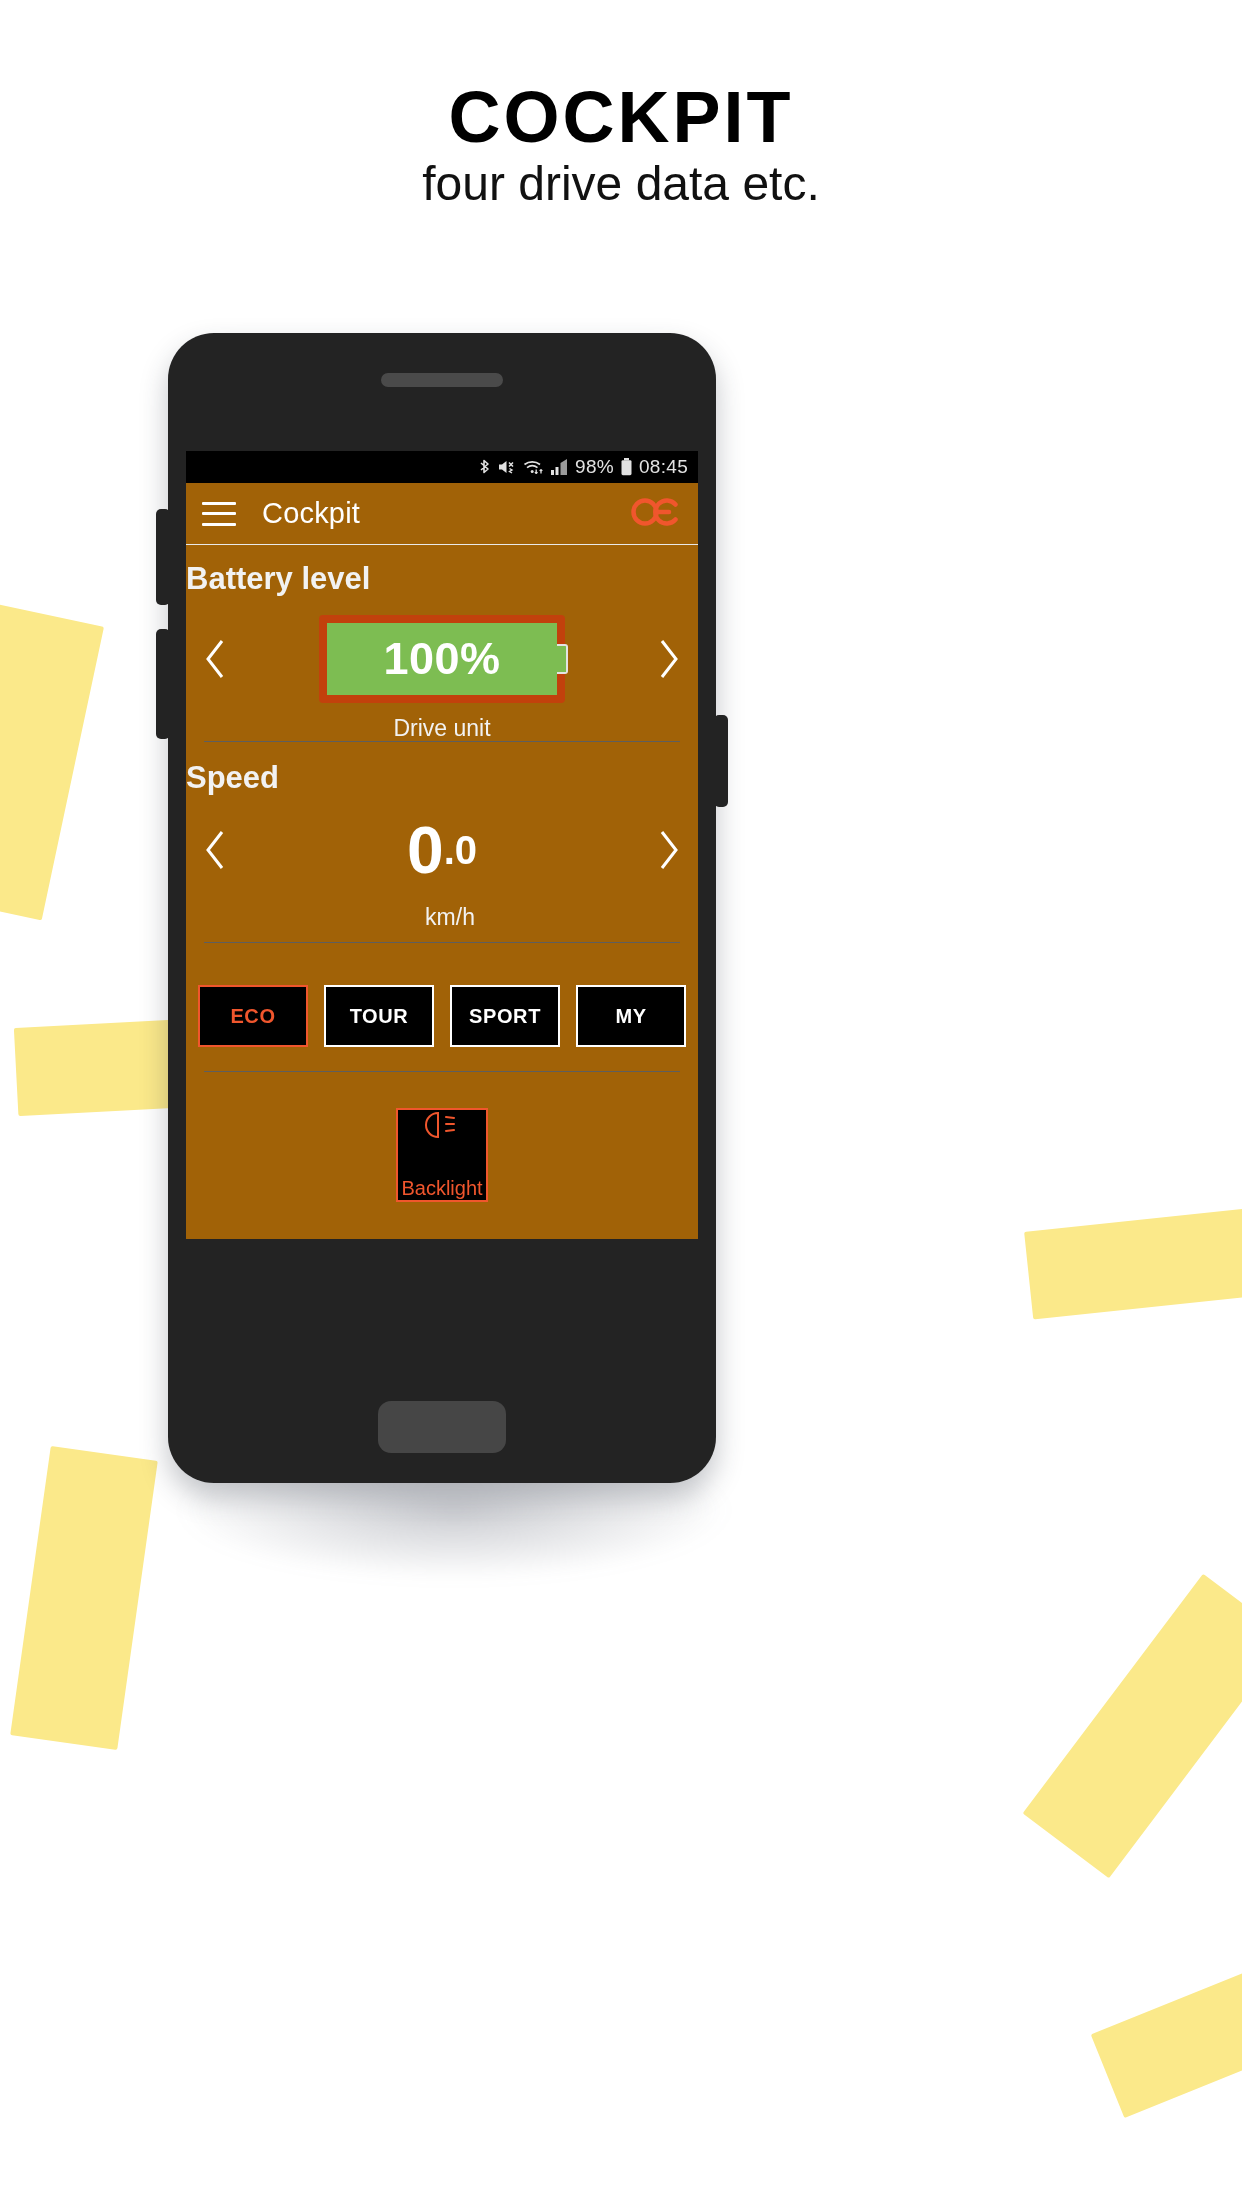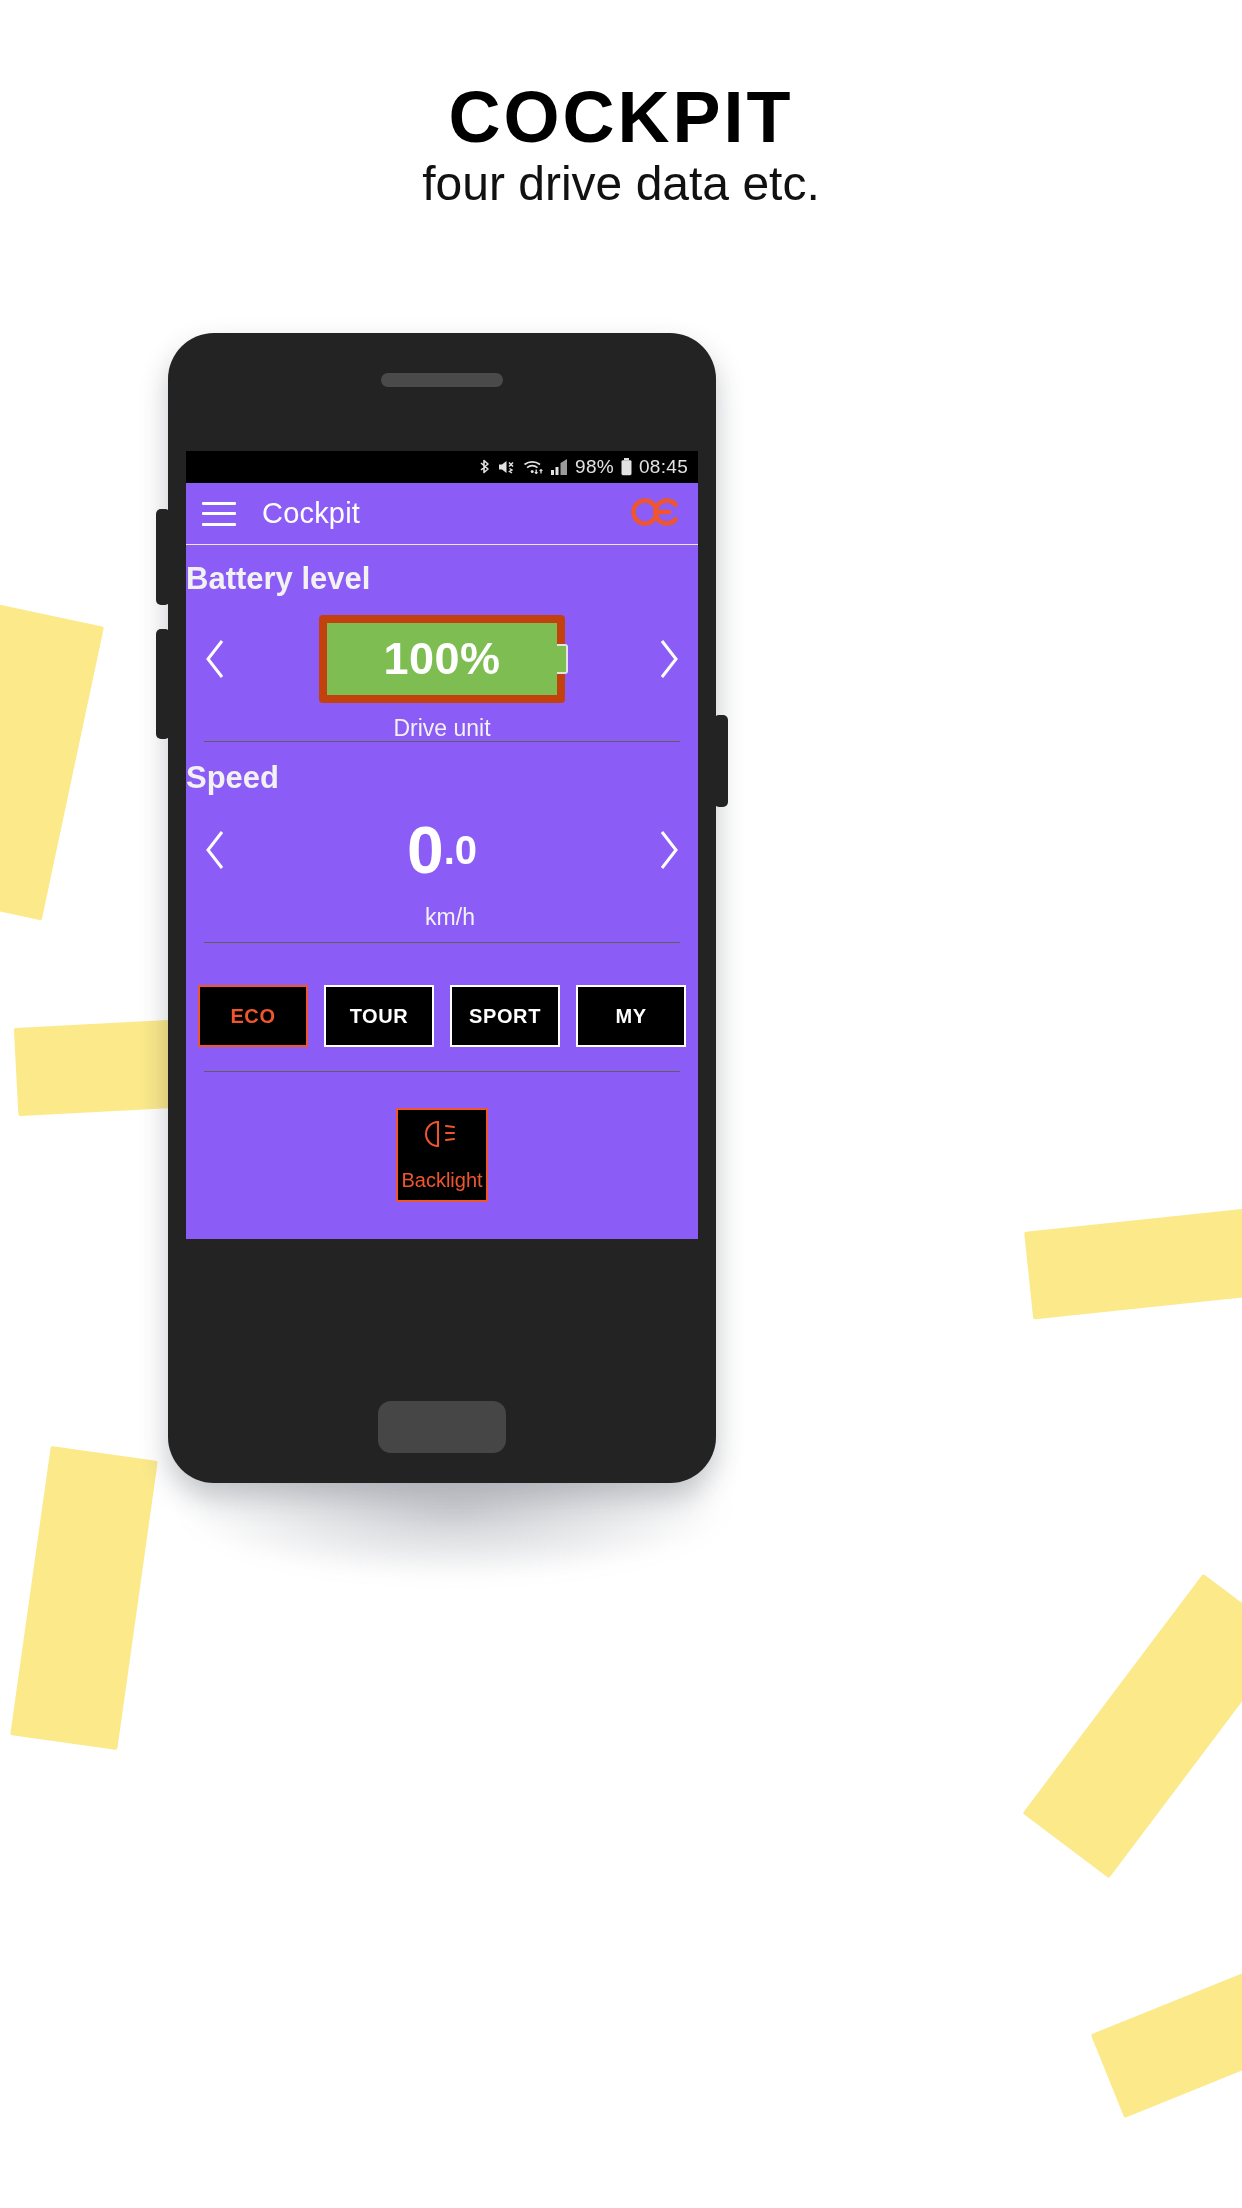--- a/index.html
+++ b/index.html
@@ -51,21 +51,21 @@
     width:128px;height:52px;border-radius:13px;background:#464646;
   }
   .side-btn{position:absolute;background:#232323;border-radius:5px;}
   .sb-l1{left:-12px;top:176px;width:14px;height:96px;}
   .sb-l2{left:-12px;top:296px;width:14px;height:110px;}
   .sb-r1{right:-12px;top:382px;width:14px;height:92px;}
 
   
   .screen{
     position:absolute;left:18px;top:118px;width:512px;height:788px;
-    background:#8b5cf6;overflow:hidden;
+    background:#a16207;overflow:hidden;
     font-family:"Liberation Sans", sans-serif;color:#fff;
   }
   
   .statusbar{
     height:32px;display:flex;align-items:center;justify-content:flex-end;
     padding-right:10px;gap:6px;font-size:19px;color:#dcdcdc;
     background:#000;
   }
   .sb-ico{display:inline-flex;align-items:center;height:20px;}
   .sb-ico svg{display:block;}
@@ -123,21 +123,21 @@
     flex:1;height:58px;border:2px solid #ffffff;background:#000;
     display:flex;align-items:center;justify-content:center;
     font-size:20px;font-weight:700;color:#fff;letter-spacing:.6px;cursor:pointer;
   }
   .mode.active{border-color:#f0562d;color:#f0562d;}
 
   
   .sec-light{padding-top:18px;}
   .light-btn{
     width:88px;height:90px;margin:18px auto 0 auto;border:2px solid #f0562d;
-    display:flex;flex-direction:column;align-items:center;justify-content:center;gap:16px;
+    display:flex;flex-direction:column;align-items:center;justify-content:space-between;gap:16px;
     cursor:pointer;background:#000;
   }
   .light-lbl{font-size:20px;color:#f0562d;}
 </style>
 </head>
 <body>
 
 <div class="confetti" id="cf1"></div>
 <div class="confetti" id="cf2"></div>
 <div class="confetti" id="cf3"></div>

